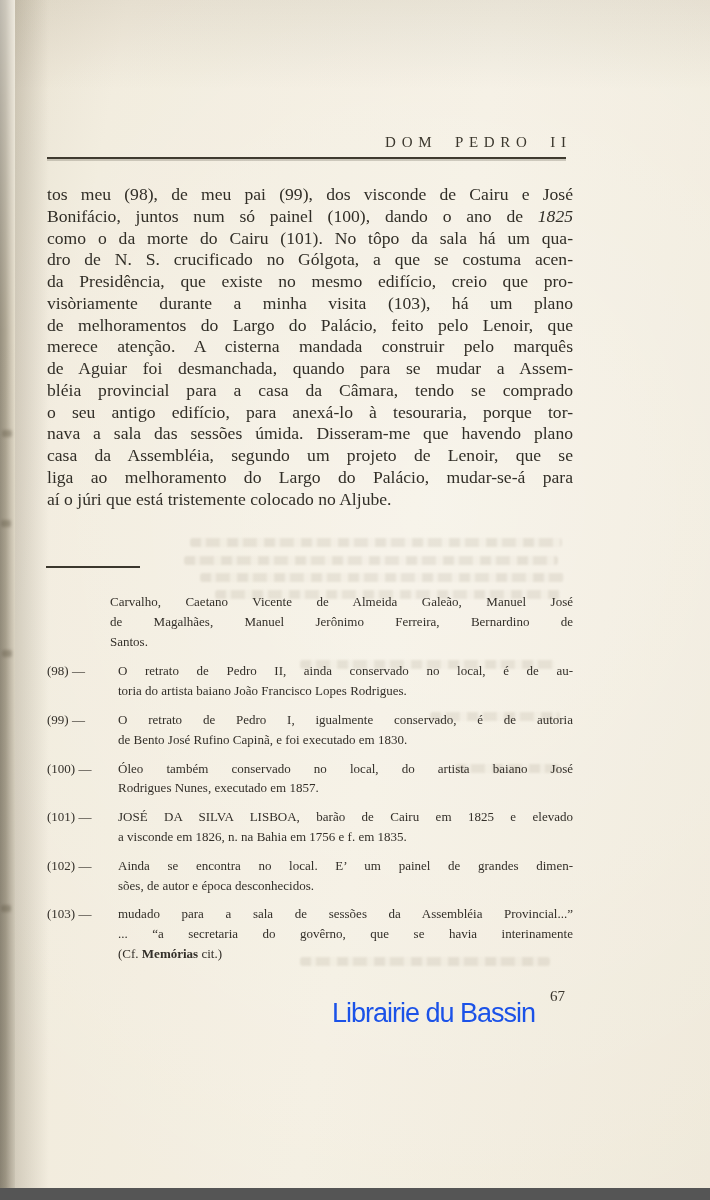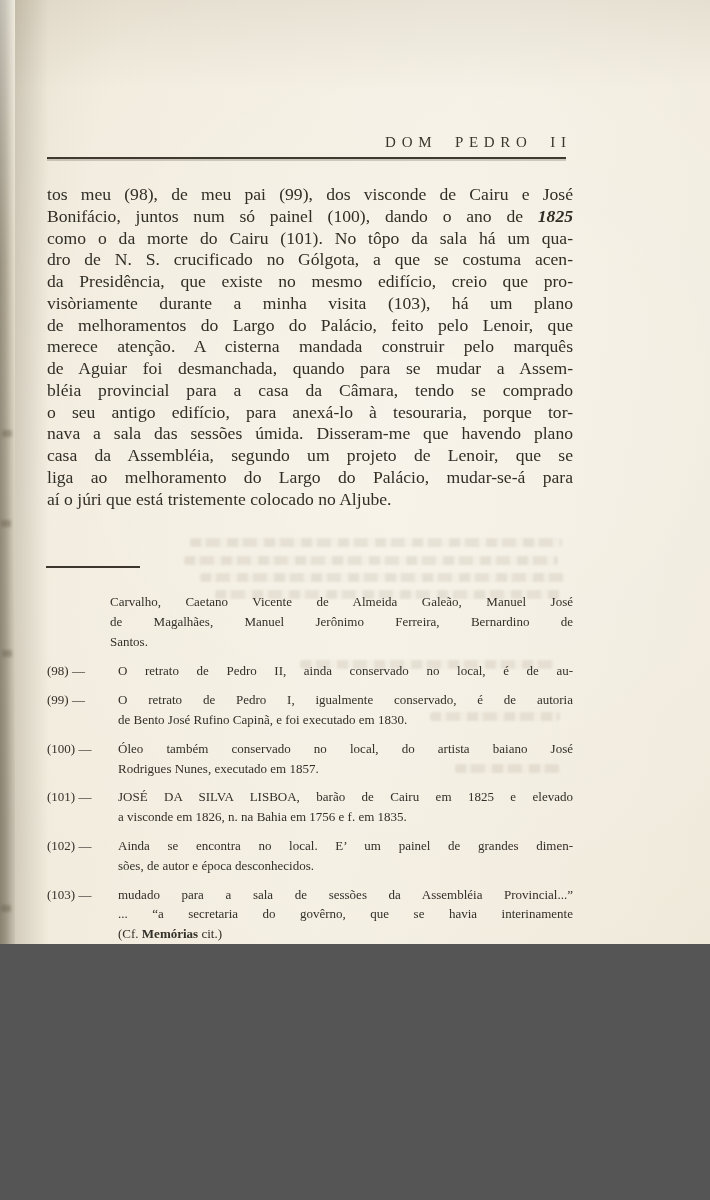--- a/index.html
+++ b/index.html
@@ -1,17 +1,17 @@
 <!DOCTYPE html>
 <html><head>
 <meta charset="utf-8">
 <style>
   html,body{margin:0;padding:0;background:#555;}
   .photo{
-    position:relative;width:710px;height:944px;overflow:hidden;
+    position:relative;width:710px;height:1188px;overflow:hidden;
     font-family:"Liberation Serif",serif;
     background:
       radial-gradient(130% 95% at 62% 42%, rgba(255,255,255,0.30), rgba(255,255,255,0) 70%),
       linear-gradient(100deg,#e7e0cf 0%,#f1ebdc 14%,#f4efe2 55%,#efe9da 100%);
   }
   .top-shade{position:absolute;left:0;top:0;width:100%;height:90px;
     background:linear-gradient(to bottom,rgba(120,105,80,0.10),rgba(120,105,80,0));}
   .book-edge{position:absolute;left:0;top:0;width:15px;height:100%;
     background:linear-gradient(to right,#97907f 0%,#aea693 38%,#cfc7b5 72%,#e5decc 100%);}
   .book-edge:after{content:"";position:absolute;inset:0;
@@ -22,21 +22,21 @@
   .running-header{position:absolute;left:47px;top:134px;width:519px;
     text-align:right;font-size:15px;color:#3b372d;}
   .running-header span{letter-spacing:0.38em;word-spacing:0.55em;margin-right:-0.38em;}
   .header-rule{position:absolute;left:47px;top:157px;width:519px;height:2px;
     background:#3f3a2f;box-shadow:0 2px 0 rgba(63,58,47,0.22);}
 
   .body-text{position:absolute;left:47px;top:184px;width:526px;
     font-size:17.6px;line-height:21.75px;color:#312e27;}
   .bline{text-align:justify;text-align-last:justify;white-space:normal;}
   .bline.last{text-align-last:left;}
-  .italic{font-style:italic;font-weight:bold;}
+  .italic{font-style:italic;}
 
   .fn-sep{position:absolute;left:46px;top:566px;width:94px;height:2px;background:#3b372d;}
 
   .footnotes{position:absolute;left:47px;top:592px;width:526px;
     font-size:13px;line-height:19.8px;color:#332f29;}
   .fn-cont{margin-left:63px;margin-bottom:10px;}
   .fn-item{display:flex;margin-bottom:9px;gap:8px;}
   .fn-label{width:63px;flex:none;}
   .fn-text{flex:1;}
   .fline{text-align:justify;text-align-last:justify;}
@@ -105,20 +105,21 @@
     <div class="fn-cont">
       <div class="fline">Carvalho, Caetano Vicente de Almeida Galeão, Manuel José</div>
       <div class="fline">de Magalhães, Manuel Jerônimo Ferreira, Bernardino de</div>
       <div class="fline last">Santos.</div>
     </div>
 
     <div class="fn-item">
       <div class="fn-label">(98) —</div>
       <div class="fn-text">
         <div class="fline">O retrato de Pedro II, ainda conservado no local, é de au-</div>
+        <div class="fline last">toria do artista baiano João Francisco Lopes Rodrigues.</div>
       </div>
     </div>
 
     <div class="fn-item">
       <div class="fn-label">(99) —</div>
       <div class="fn-text">
         <div class="fline">O retrato de Pedro I, igualmente conservado, é de autoria</div>
         <div class="fline last">de Bento José Rufino Capinã, e foi executado em 1830.</div>
       </div>
     </div>

